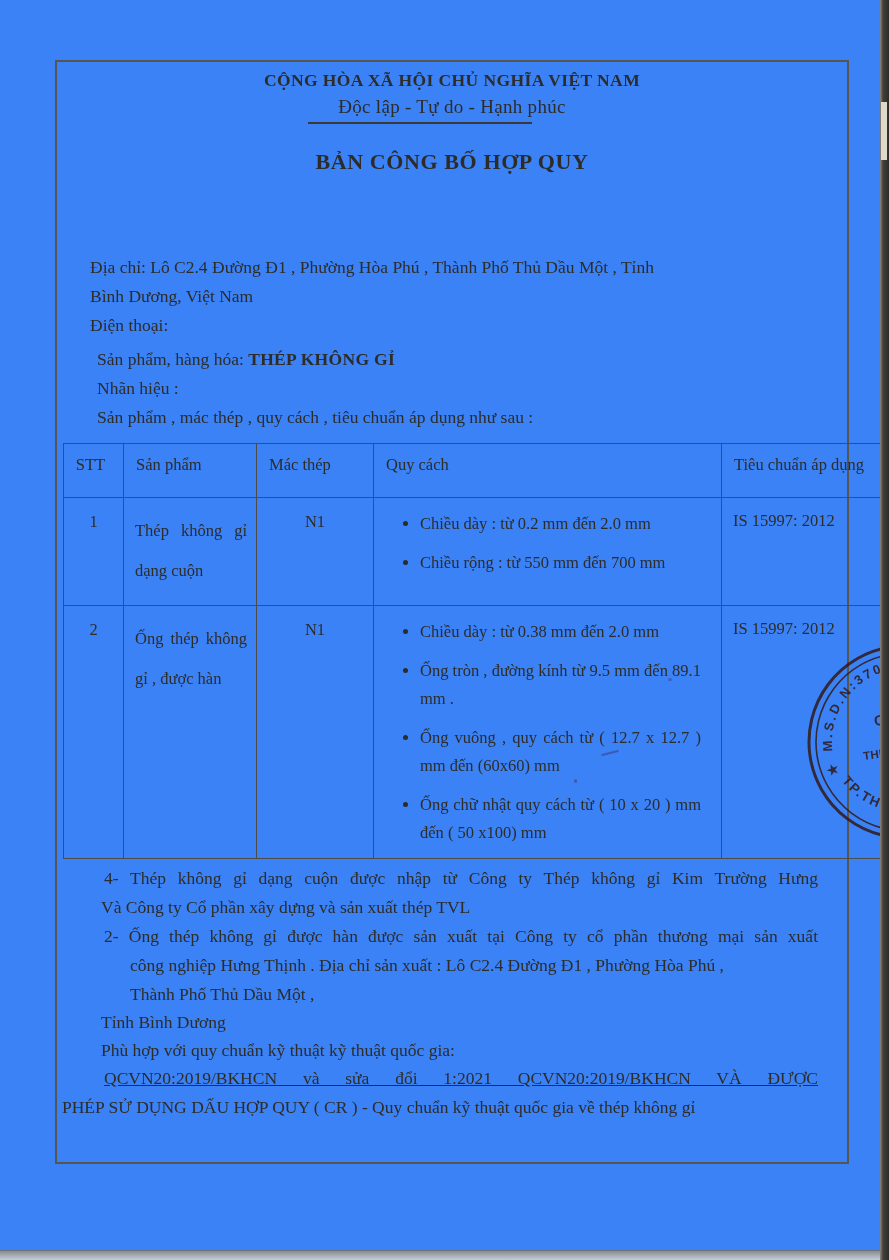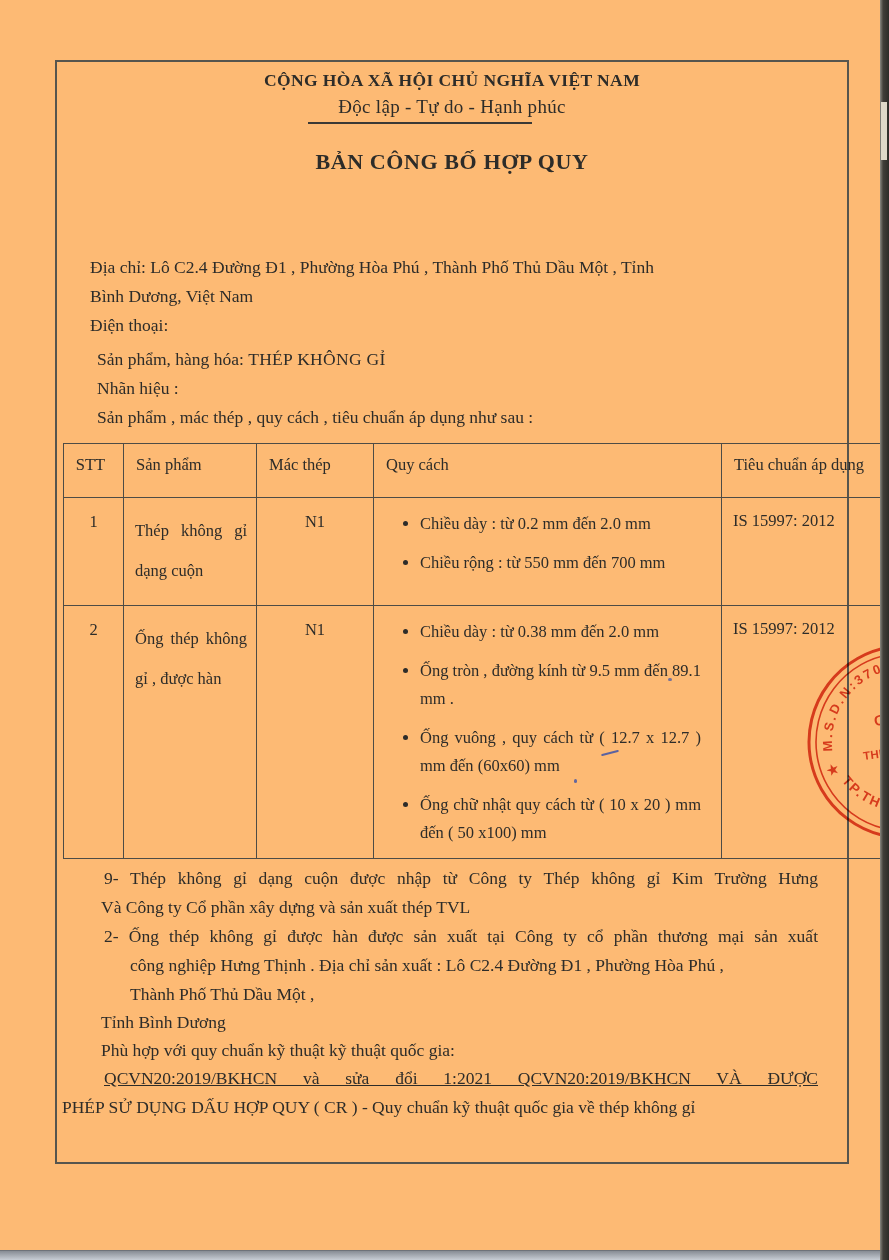--- a/index.html
+++ b/index.html
@@ -1,20 +1,20 @@
 <!DOCTYPE html>
 <html><head>
 <meta charset="utf-8">
 <style>
   html, body { margin: 0; padding: 0; background: #ffffff; }
   .page {
     position: relative;
     width: 889px;
     height: 1260px;
-    background: #fdba74;
+    background: #3b82f6;
     overflow: hidden;
     font-family: "Liberation Serif", serif;
     color: #2d2c29;
   }
 
   
   .edge-right {
     position: absolute; top: 0; right: 0; width: 9px; height: 100%;
     background: linear-gradient(90deg, #8a887f 0%, #413f39 35%, #2d2c27 100%);
     z-index: 40;
@@ -42,21 +42,21 @@
   .motto-underline { position: absolute; left: 308px; top: 122px; width: 224px; height: 2px; background: #3a3935; }
   .doc-title  { top: 149px; font-size: 22px; font-weight: bold; letter-spacing: 0.6px; }
   .doc-number { top: 191px; font-size: 17.5px; }
 
   .bodyline { position: absolute; font-size: 17.5px; line-height: 24px; white-space: nowrap; }
   .org-name   { left: 90px; top: 226px; }
   .addr1      { left: 90px; top: 255px; }
   .addr2      { left: 90px; top: 284px; }
   .phone      { left: 90px; top: 313px; }
   .prod       { left: 97px; top: 347px; }
-  .prod b     { font-weight: normal; letter-spacing: 0.3px; }
+  .prod b     { font-weight: bold; letter-spacing: 0.3px; }
   .brand      { left: 97px; top: 376px; }
   .intro      { left: 97px; top: 405px; }
 
   
   table.spec {
     position: absolute; left: 63px; top: 443px;
     width: 773px; border-collapse: collapse; table-layout: fixed;
     font-size: 16.5px;
   }
   table.spec th, table.spec td {
@@ -162,21 +162,21 @@
             <li>Ống tròn , đường kính từ 9.5 mm đến 89.1 mm .</li>
             <li>Ống vuông , quy cách từ ( 12.7 x 12.7 ) mm đến (60x60) mm</li>
             <li>Ống chữ nhật quy cách từ ( 10 x 20 ) mm đến ( 50 x100) mm</li>
           </ul>
         </td>
         <td class="tc">IS 15997: 2012</td>
       </tr>
     </tbody>
   </table>
 
-  <div class="note n0">9- Thép không gỉ dạng cuộn được nhập từ Công ty Thép không gỉ Kim Trường Hưng</div>
+  <div class="note n0">4- Thép không gỉ dạng cuộn được nhập từ Công ty Thép không gỉ Kim Trường Hưng</div>
   <div class="note n1">Và Công ty Cổ phần xây dựng và sản xuất thép TVL</div>
   <div class="note n2">2- Ống thép không gỉ được hàn được sản xuất tại Công ty cổ phần thương mại sản xuất</div>
   <div class="note n3">công nghiệp Hưng Thịnh . Địa chỉ sản xuất : Lô C2.4 Đường Đ1 , Phường Hòa Phú ,</div>
   <div class="note n4">Thành Phố Thủ Dầu Một ,</div>
   <div class="note n5">Tỉnh Bình Dương</div>
   <div class="note n6">Phù hợp với quy chuẩn kỹ thuật kỹ thuật quốc gia:</div>
   <div class="note n7">QCVN20:2019/BKHCN và sửa đổi 1:2021 QCVN20:2019/BKHCN VÀ ĐƯỢC</div>
   <div class="note n8">PHÉP SỬ DỤNG DẤU HỢP QUY ( CR ) -  Quy chuẩn kỹ thuật quốc gia về thép không gỉ</div>
 
   <div class="pen-mark pm1"></div>

